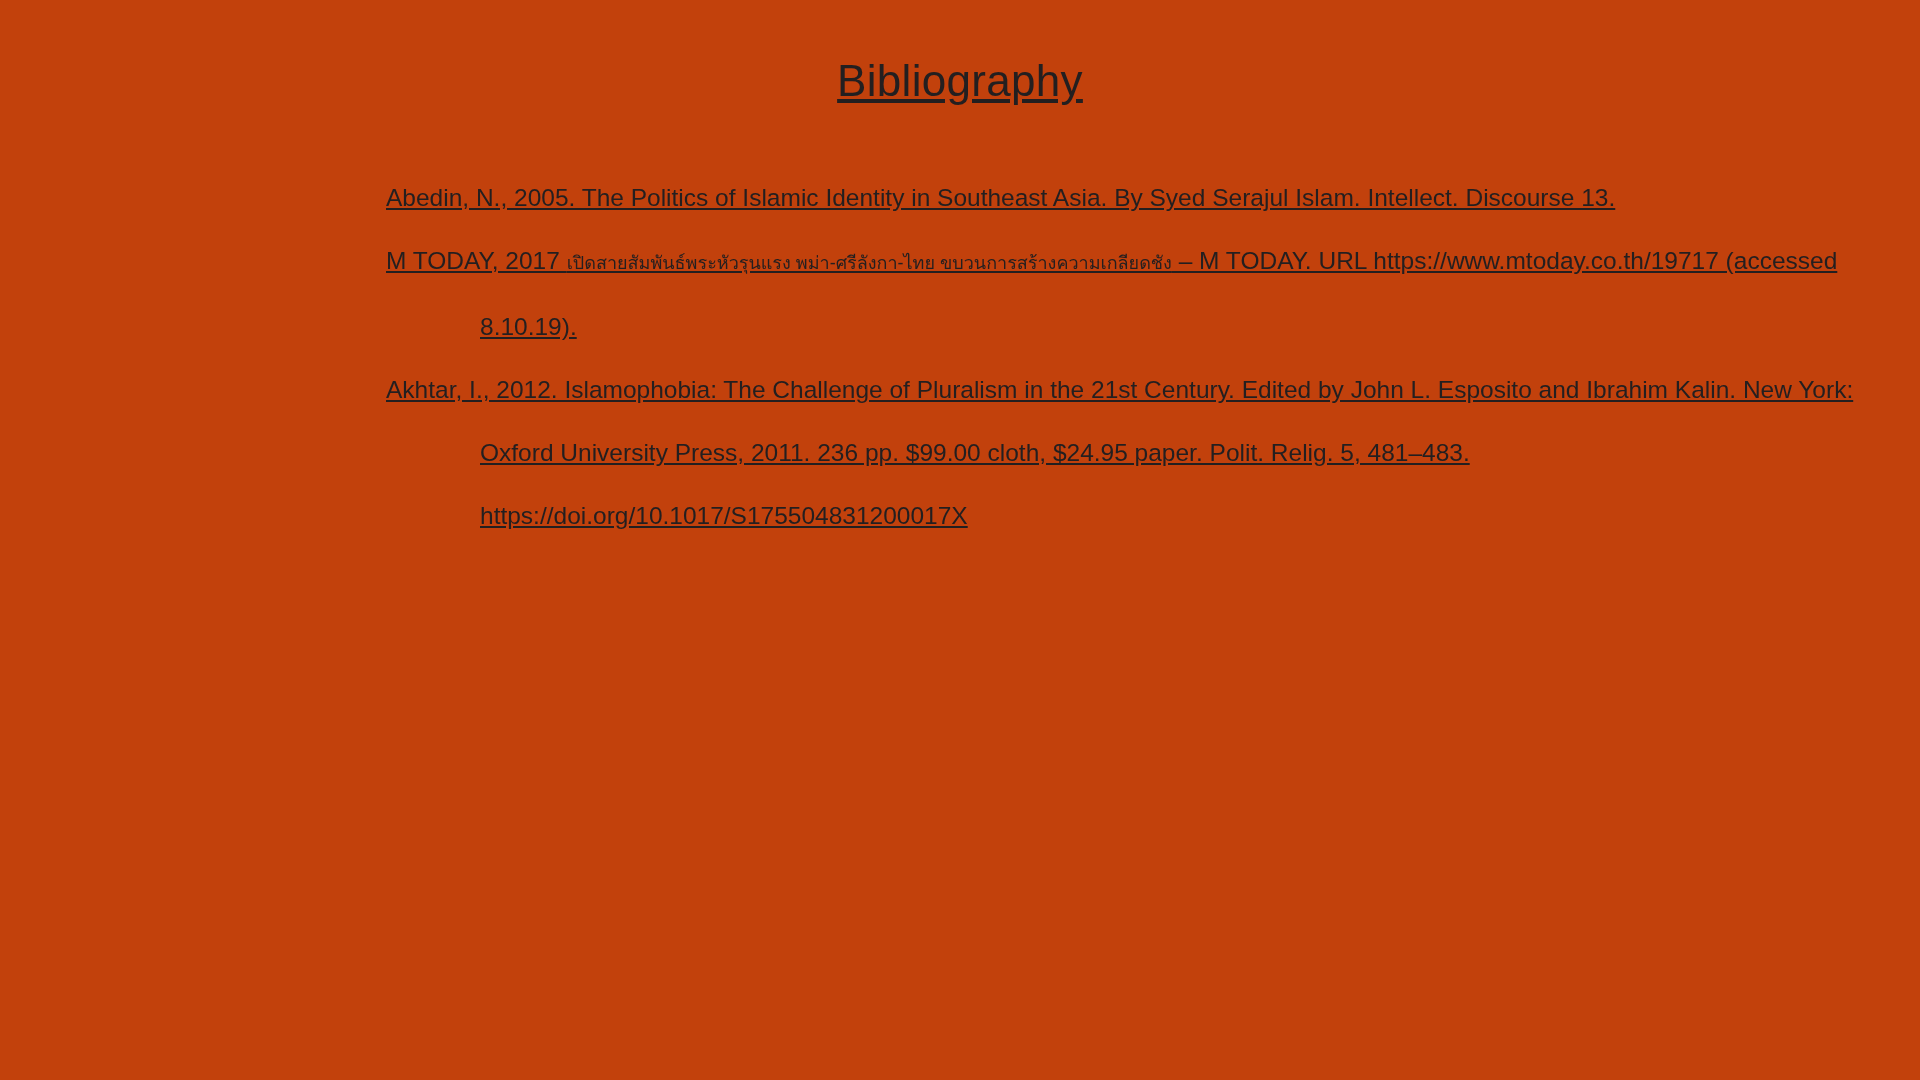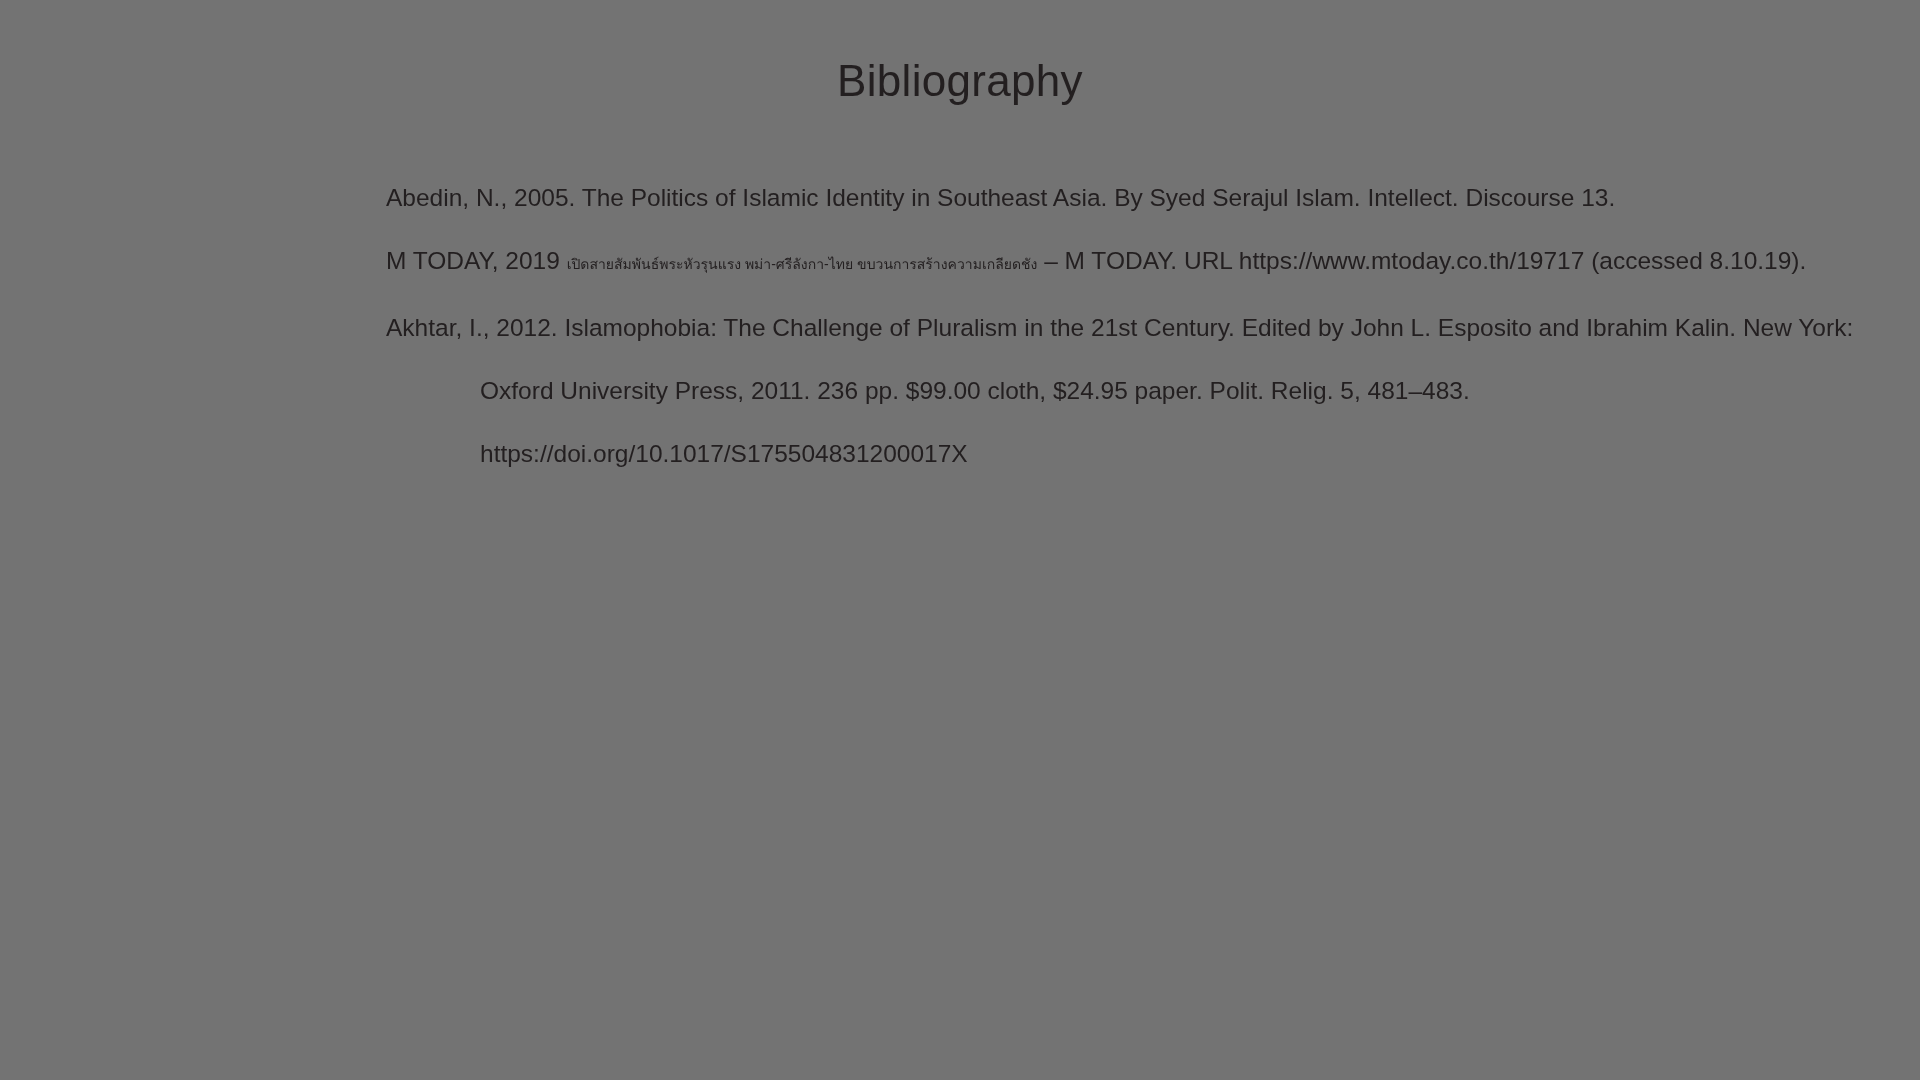--- a/index.html
+++ b/index.html
@@ -14,21 +14,22 @@
     color: #231f20;
     overflow: hidden;
   }
 
   .page {
     width: 1920px;
     height: 1080px;
     position: relative;
     box-sizing: border-box;
     padding: 0;
-    background: #737373;
+    background: #c2410c;
+    text-decoration: underline;
   }
 
   .doc-title {
     text-align: center;
     font-size: 44px;
     font-weight: 400;
     letter-spacing: 0.3px;
     color: #231f20;
     margin: 0;
     padding-top: 56px;
@@ -44,39 +45,39 @@
     font-size: 24.5px;
     line-height: 63px;
     color: #231f20;
     margin: 0 0 0 0;
     text-indent: -94px;
     padding-left: 94px;
     white-space: normal;
   }
 
   .entry .thai {
-    font-size: 14px;
+    font-size: 18px;
     letter-spacing: 0;
   }
 
   .entry + .entry {
     margin-top: 0;
   }
 </style>
 </head>
 <body>
 
 <div class="page">
 
   <h1 class="doc-title">Bibliography</h1>
 
   <div class="bibliography">
 
     <p class="entry">Abedin, N., 2005. The Politics of Islamic Identity in Southeast Asia. By Syed Serajul Islam. Intellect. Discourse 13.</p>
 
-    <p class="entry"><span>M TODAY, 2019 </span><span class="thai">เปิดสายสัมพันธ์พระหัวรุนแรง พม่า-ศรีลังกา-ไทย ขบวนการสร้างความเกลียดชัง</span><span> – M TODAY. URL https://www.mtoday.co.th/19717 (accessed 8.10.19).</span></p>
+    <p class="entry"><span>M TODAY, 2017 </span><span class="thai">เปิดสายสัมพันธ์พระหัวรุนแรง พม่า-ศรีลังกา-ไทย ขบวนการสร้างความเกลียดชัง</span><span> – M TODAY. URL https://www.mtoday.co.th/19717 (accessed 8.10.19).</span></p>
 
     <p class="entry">Akhtar, I., 2012. Islamophobia: The Challenge of Pluralism in the 21st Century. Edited by John L. Esposito and Ibrahim Kalin. New York: Oxford University Press, 2011. 236 pp. $99.00 cloth, $24.95 paper. Polit. Relig. 5, 481–483. https://doi.org/10.1017/S175504831200017X</p>
 
 
 
   </div>
 </div>
 
 </body></html>

